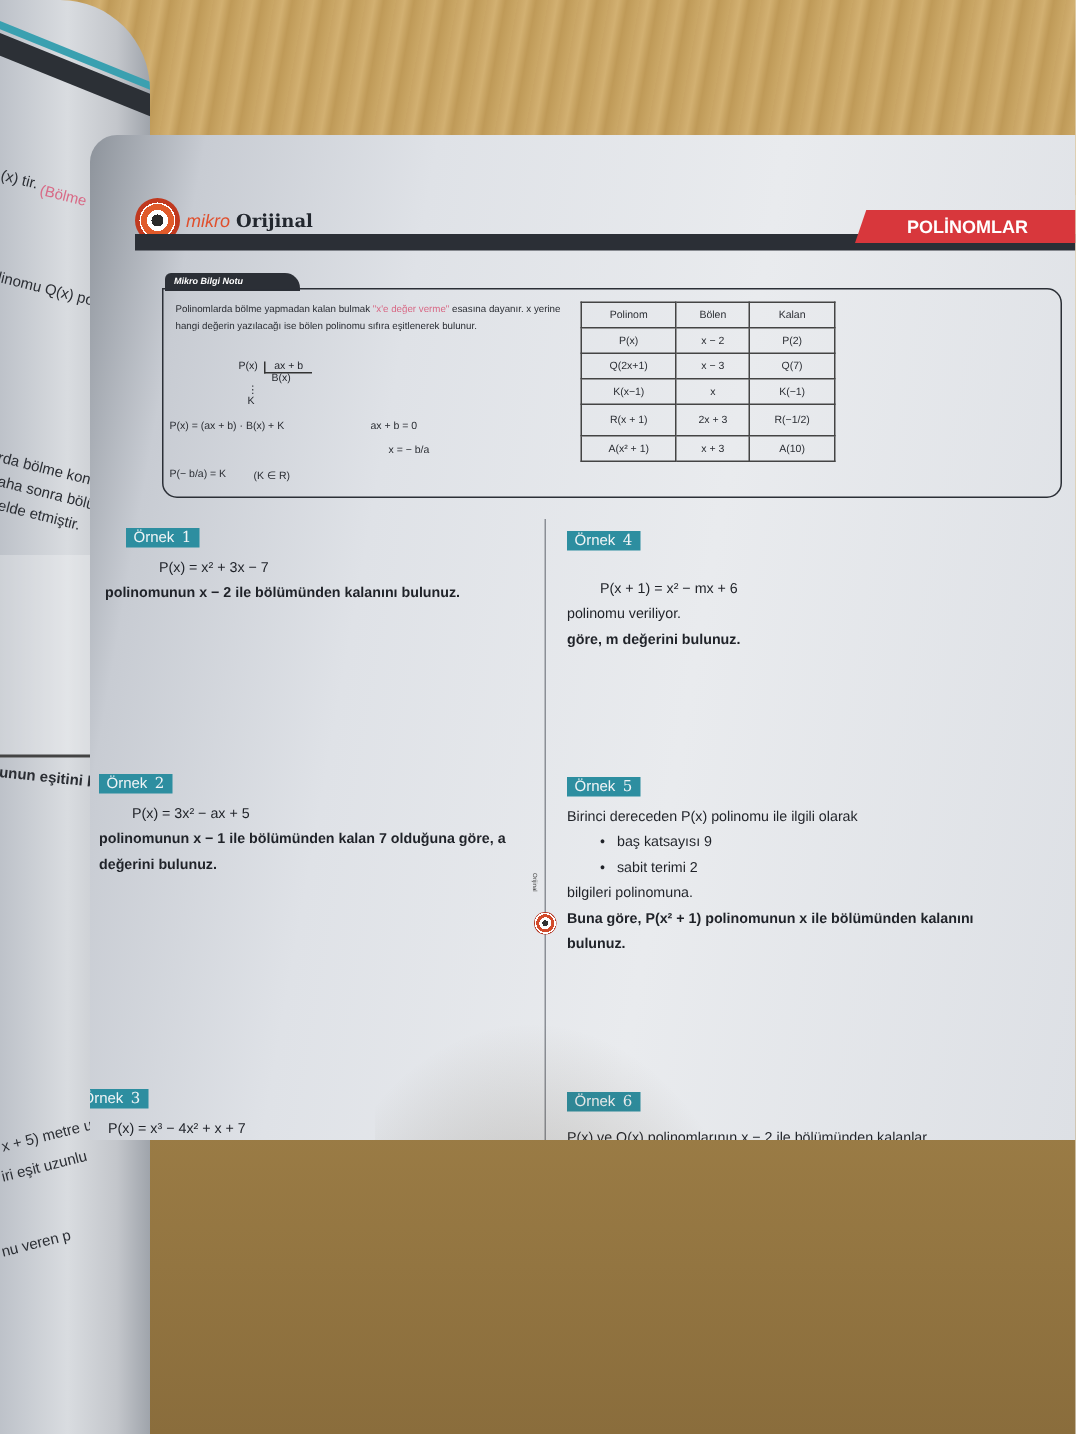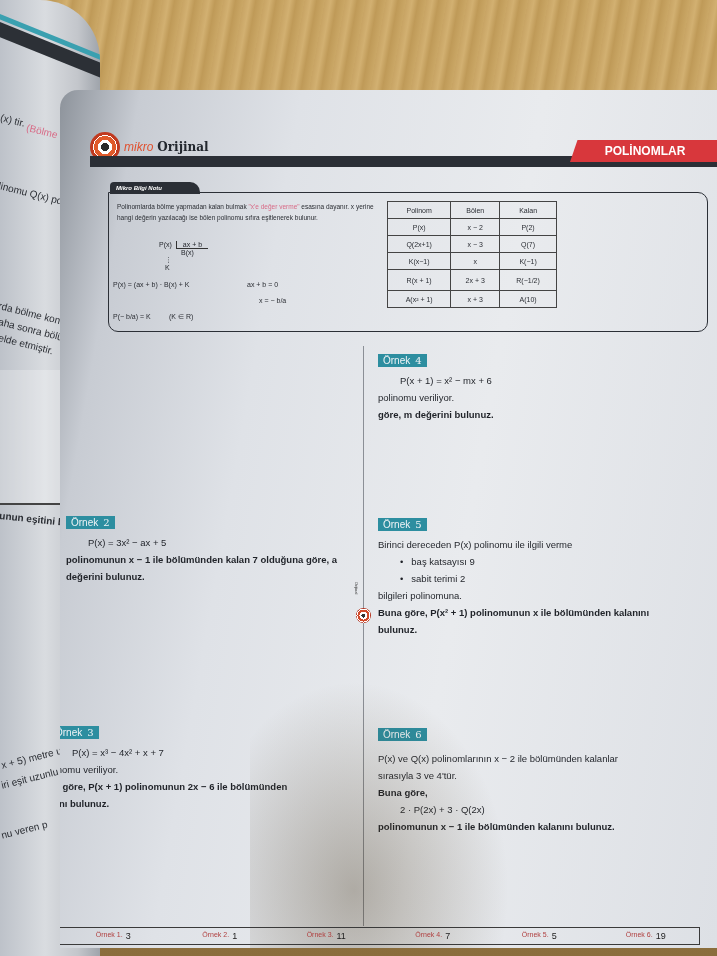--- a/index.html
+++ b/index.html
@@ -35,21 +35,21 @@
       transform: rotate(14deg); transform-origin: left top;
     }
     .left-frag.pink { color: #d86a86; }
     .left-box {
       position: absolute; left: -10px; top: 370px; width: 95px; height: 135px;
       border: 2px solid #444; border-left: none; border-top: none;
       background: rgba(255,255,255,0.25);
     }
     
     .page {
-      position: absolute; left: 60px; top: 90px; width: 657px; height: 858px;
+      position: absolute; left: 60px; top: 90px; width: 657px; height: 670px;
       background: linear-gradient(100deg, #8d939b 0%, #c8ccd3 10%, #dfe2e7 30%, #e9ebee 60%, #dde0e5 100%);
       border-radius: 18px 0 0 0;
       overflow: hidden;
     }
     .shadow {
       position: absolute; left: 190px; top: 590px; width: 260px; height: 300px;
       background: radial-gradient(ellipse at 40% 70%, rgba(70,55,30,0.35), rgba(70,55,30,0) 70%);
       pointer-events: none;
     }
     
@@ -240,46 +240,51 @@
         </tr>
       </tbody>
     </table>
   </div>
 
   <div class="divider">
     <span class="vert-label">Orijinal</span>
     <div class="mini-logo"></div>
   </div>
 
+  <div class="ornek" style="left:24px; top:258px;">
+    <div class="badge"><span>Örnek</span><span class="num">1</span></div>
+    <div class="o-line eq" style="margin-top:4px;">P(x) = x² + 3x − 7</div>
+    <div class="o-line bold" style="margin-left:-14px;">polinomunun x − 2 ile bölümünden kalanını bulunuz.</div>
+  </div>
 
   <div class="ornek" style="left:6px; top:422px;">
     <div class="badge"><span>Örnek</span><span class="num">2</span></div>
     <div class="o-line eq" style="margin-top:4px;">P(x) = 3x² − ax + 5</div>
     <div class="o-line bold">polinomunun x − 1 ile bölümünden kalan 7 olduğuna göre, a</div>
     <div class="o-line bold">değerini bulunuz.</div>
   </div>
 
   <div class="ornek" style="left:-10px; top:632px;">
     <div class="badge"><span>Örnek</span><span class="num">3</span></div>
     <div class="o-line eq" style="margin-top:4px;">P(x) = x³ − 4x² + x + 7</div>
     <div class="o-line" style="margin-left:-8px;">polinomu veriliyor.</div>
     <div class="o-line bold" style="margin-left:-14px;">Buna göre, P(x + 1) polinomunun 2x − 6 ile bölümünden</div>
     <div class="o-line bold" style="margin-left:-18px;">kalanını bulunuz.</div>
   </div>
 
   <div class="ornek" style="left:318px; top:260px;">
     <div class="badge"><span>Örnek</span><span class="num">4</span></div>
-    <div class="o-line eq" style="margin-top:4px;">P(x + 1) = x² − mx + 6</div>
+    <div class="o-line eq" style="margin-top:16px;">P(x + 1) = x² − mx + 6</div>
     <div class="o-line">polinomu veriliyor.</div>
     <div class="o-line bold">göre, m değerini bulunuz.</div>
   </div>
 
   <div class="ornek" style="left:318px; top:424px;">
     <div class="badge"><span>Örnek</span><span class="num">5</span></div>
-    <div class="o-line" style="margin-top:4px;">Birinci dereceden P(x) polinomu ile ilgili verme</div>
+    <div class="o-line" style="margin-top:4px;">Birinci dereceden P(x) polinomu ile ilgili olarak</div>
     <div class="o-line bullet">baş katsayısı 9</div>
     <div class="o-line bullet">sabit terimi 2</div>
     <div class="o-line">bilgileri polinomuna.</div>
     <div class="o-line bold">Buna göre, P(x² + 1) polinomunun x ile bölümünden kalanını</div>
     <div class="o-line bold">bulunuz.</div>
   </div>
 
   <div class="ornek" style="left:318px; top:634px;">
     <div class="badge"><span>Örnek</span><span class="num">6</span></div>
     <div class="o-line" style="margin-top:8px;">P(x) ve Q(x) polinomlarının x − 2 ile bölümünden kalanlar</div>

